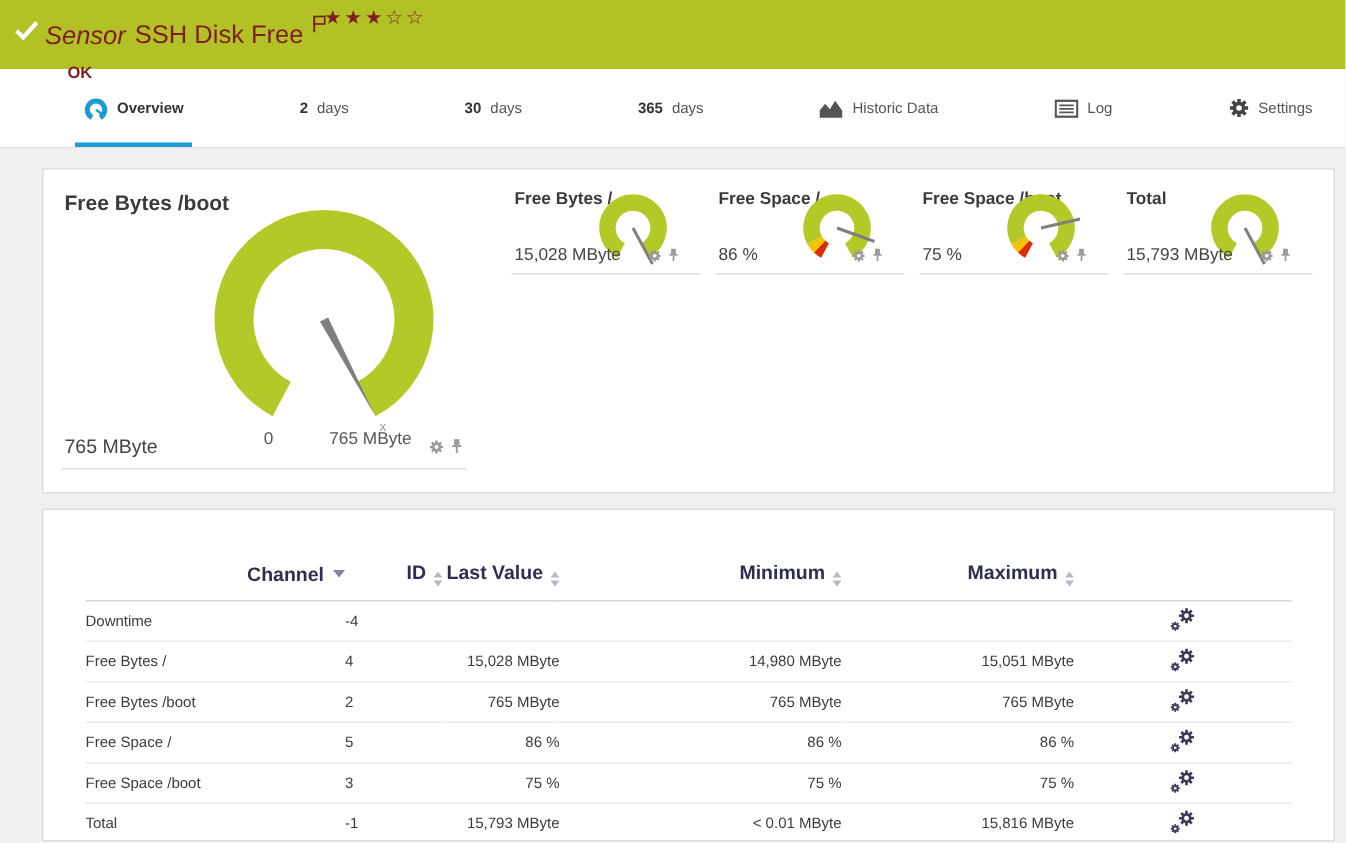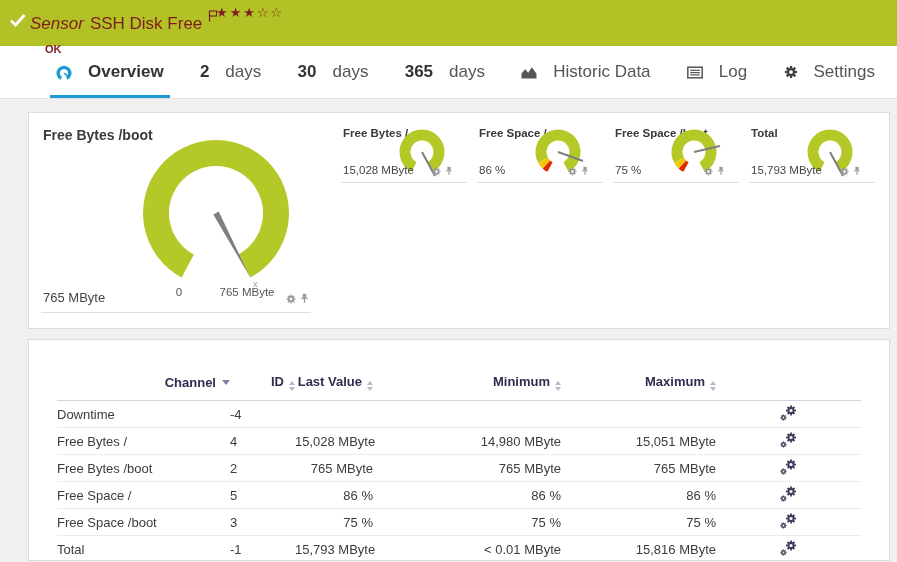--- a/index.html
+++ b/index.html
@@ -13,22 +13,22 @@
   .statusbar .titleline { position:absolute; left:30px; top:7px; font-size:17px; white-space:nowrap; }
   .statusbar .kind { font-style:italic; margin-right:6px; }
   .statusbar .flag { margin-left:6px; vertical-align:super; }
   .statusbar .stars { position:absolute; left:216px; top:5px; font-size:13px; letter-spacing:2px;
     font-family:"DejaVu Sans",sans-serif; }
   .statusbar .ok { position:absolute; left:45px; top:43px; font-size:11px; font-weight:bold; }
 
   
   .tabbar { height:53px; background:#fff; border-bottom:1px solid #e3e3e3;
     display:flex; justify-content:space-between; align-items:stretch; padding:0 16px 0 50px; }
-  .tab { display:flex; align-items:center; gap:16px; padding:3px 6px 0 6px;
-    border-bottom:3px solid transparent; font-size:17px; color:#555; cursor:pointer; white-space:nowrap; }
+  .tab { display:flex; align-items:center; gap:6px; padding:3px 6px 0 6px;
+    border-bottom:3px solid transparent; font-size:10px; color:#555; cursor:pointer; white-space:nowrap; }
   .tab.active { border-bottom-color:#1d9ad6; color:#333; font-weight:bold; }
   .tab .num { font-weight:bold; color:#333; }
   .tab .ticon { color:#555; display:inline-flex; }
   .tab.active .ticon { color:#1d9ad6; }
 
   
   .panel { background:#fff; border:1px solid #dcdcdc; margin:0 7px 0 28px;gap:20px; }
   .panel.gauges { margin-top:13px; height:217px; padding:12px 14px 0 12px; display:flex; }
   .panel.table-panel { margin-top:10px; height:222px; padding:34px 0 0 0; height:calc(562px - 340px); }
 
@@ -50,21 +50,21 @@
   
   table.channels { width:calc(100% - 56px); margin:0 28px; border-collapse:collapse; table-layout:fixed; }
   table.channels col.c-channel { width:173px; }
   table.channels col.c-id { width:65px; }
   table.channels col.c-last { width:78px; }
   table.channels col.c-min { width:188px; }
   table.channels col.c-max { width:155px; }
   table.channels th { font-size:13px; color:#2e2e50; font-weight:bold; text-align:right;
     padding:0 0 9px 0; border-bottom:1px solid #d5d5dd; cursor:pointer; white-space:nowrap; }
   table.channels th.num, table.channels td.num { text-align:right; }
-  table.channels td { font-size:13px; color:#3c3c3c; height:27px; padding:0;
+  table.channels td { font-size:10px; color:#3c3c3c; height:27px; padding:0;
     border-bottom:1px solid #ececf0; white-space:nowrap; }
   table.channels td.iconcell { text-align:center; color:#3c3c5a; }
   .sort { display:inline-flex; flex-direction:column; gap:2px; margin-left:5px; vertical-align:1px; }
   .sort .up { width:0; height:0; border-left:3.5px solid transparent; border-right:3.5px solid transparent;
     border-bottom:4px solid #b8b8c8; }
   .sort .down { width:0; height:0; border-left:3.5px solid transparent; border-right:3.5px solid transparent;
     border-top:4px solid #b8b8c8; }
   .sort-active { display:inline-block; margin-left:6px; width:0; height:0;
     border-left:4.5px solid transparent; border-right:4.5px solid transparent;
     border-top:5.5px solid #8080a8; vertical-align:2px; }

